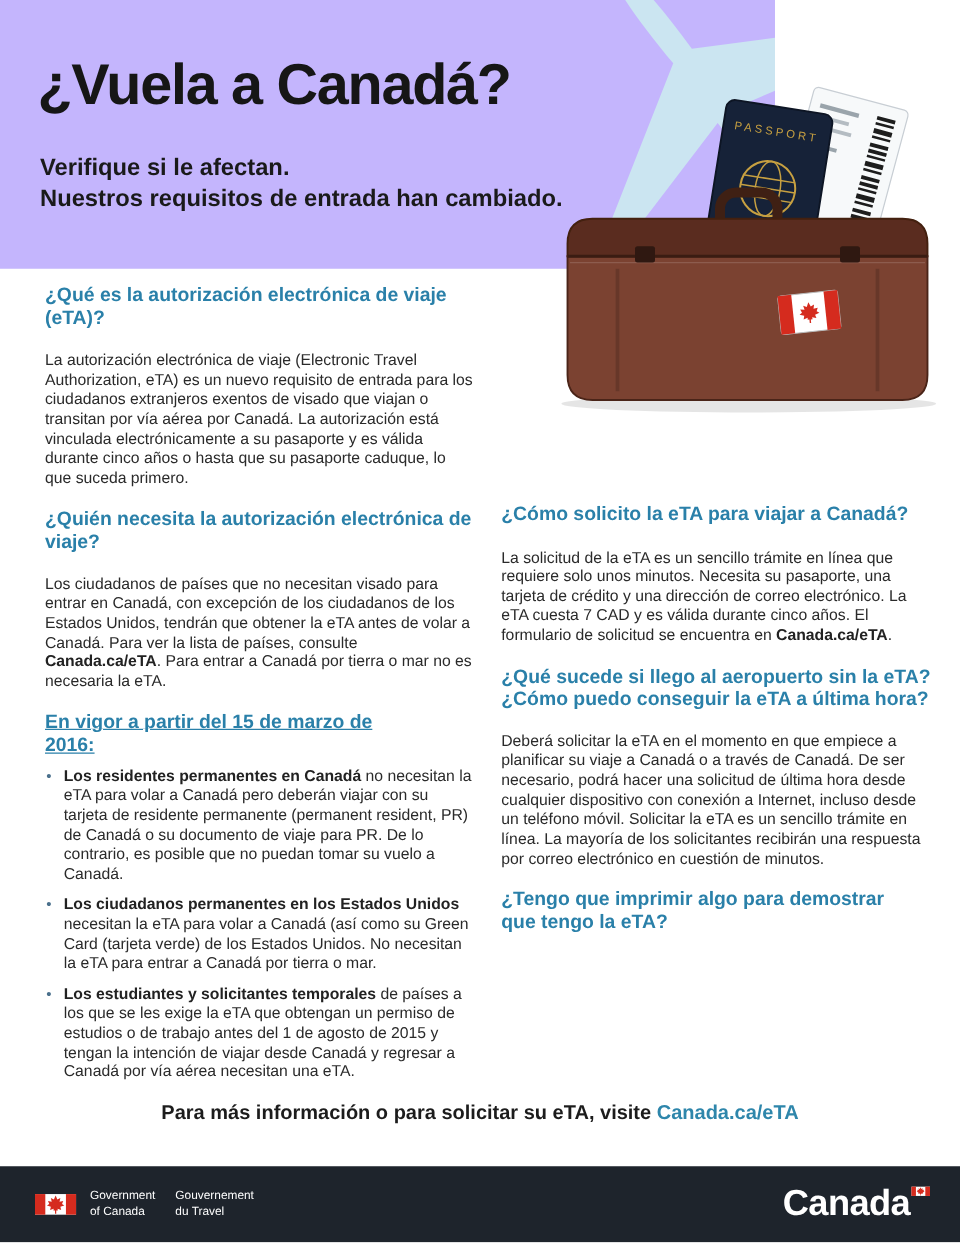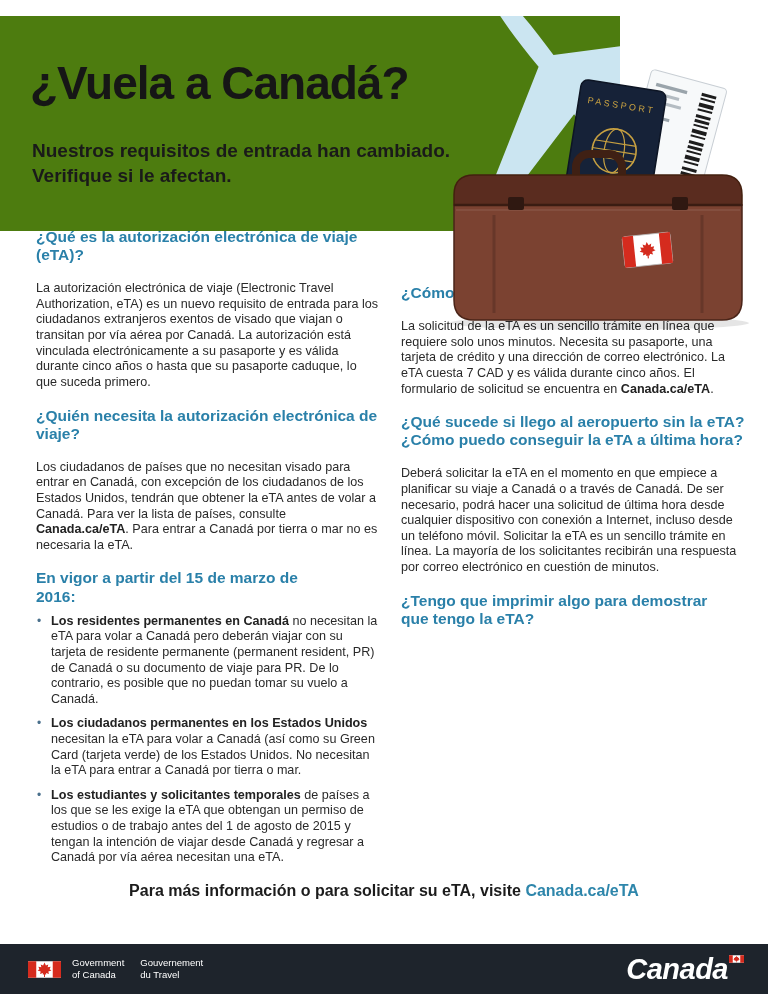--- a/index.html
+++ b/index.html
@@ -3,51 +3,51 @@
 <meta charset="utf-8">
 <style>
   html,body { margin:0; padding:0; background:#ffffff; }
   .page {
     position:relative; width:768px; height:994px; overflow:hidden;
     background:#ffffff; font-family:"Liberation Sans", sans-serif;
   }
 
   
   .header {
-    position:absolute; top:16px; left:0; width:620px; height:215px;
-    background:#4d7c0f; overflow:hidden;
+    position:absolute; top:0; left:0; width:620px; height:215px;
+    background:#c4b5fd; overflow:hidden;
   }
   .plane-svg { position:absolute; top:-14px; right:-36px; }
   .title {
     position:absolute; top:40px; left:30px; margin:0;
     font-size:46px; font-weight:bold; color:#161616; letter-spacing:-1px;
   }
   .subtitle {
     position:absolute; top:122px; left:32px;
     font-size:19px; font-weight:bold; color:#1a1a1a; line-height:1.32;
   }
 
   
   .hero { position:absolute; top:55px; right:14px; width:310px; height:290px; z-index:4; }
 
   
   .columns {
     position:absolute; top:228px; left:36px; width:712px;
-    display:flex; gap:20px;
+    display:flex; gap:20px;align-items:center;
   }
   .col-left  { width:345px; }
   .col-right { width:345px; padding-top:56px; box-sizing:border-box; }
 
   h2.sec {
     margin:16px 0 8px; font-size:15.5px; line-height:1.17;
     font-weight:bold; color:#2a80a9;
   }
   .col-left h2.sec:first-child, .col-right h2.sec:first-child { margin-top:0; }
   h2.nowrap { white-space:nowrap; }
-  h2.maxw272 { max-width:272px; }
+  h2.maxw272 { max-width:272px;text-decoration:underline; }
   h2.maxw320 { max-width:320px; }
 
   p.body-text {
     margin:17px 0 4px; font-size:12.6px; line-height:1.24; color:#2a2a2a;
   }
   p.body-text strong, li strong { font-weight:bold; color:#222222; }
 
   ul.bullets { list-style:none; margin:4px 0 0 0; padding:0; }
   ul.bullets li {
     position:relative; padding-left:15px; margin-bottom:9px;
@@ -60,48 +60,48 @@
 
   
   .cta {
     position:absolute; top:882px; left:0; width:768px; text-align:center;
     font-size:16px; font-weight:bold; color:#1c1c1c;
   }
   .cta .link { color:#2e86ab; }
 
   
   .footer-bar {
-    position:absolute; bottom:0; left:0; width:768px; height:50px;
+    position:absolute; bottom:0; left:0; width:768px; height:61px;
     background:#1e242c; box-sizing:border-box;
     display:flex; align-items:center; justify-content:space-between;
     padding:0 28px;
   }
   .fip { display:flex; align-items:center; gap:11px; }
   .fip-text { display:flex; gap:16px; color:#ffffff; font-size:9.5px; line-height:1.3; }
   .wordmark {
     position:relative; color:#ffffff; font-size:29px; font-weight:bold;
-    letter-spacing:-0.5px; padding-right:12px;font-style:italic;
+    letter-spacing:-0.5px; padding-right:12px;
   }
   .wordmark svg { position:absolute; top:2px; right:-4px; }
 </style>
 </head>
 <body>
 
 <div class="page">
 
   <header class="header">
     <svg class="plane-svg" width="330" height="230" viewBox="0 0 330 230">
       <g transform="translate(235,78) rotate(-38) scale(1.35)">
         <path fill="#cbe5f1" d="M0,-100 C7,-78 8,-50 7,-18 L92,32 L92,48 L8,26 C8,48 6,62 3,70 L30,92 L30,103 L0,94 L-30,103 L-30,92 L-3,70 C-6,62 -8,48 -8,26 L-92,48 L-92,32 L-7,-18 C-8,-50 -7,-78 0,-100 Z"></path>
       </g>
     </svg>
     <h1 class="title">¿Vuela a Canadá?</h1>
     <div class="subtitle">
+      <div>Verifique si le afectan.</div>
       <div>Nuestros requisitos de entrada han cambiado.</div>
-      <div>Verifique si le afectan.</div>
     </div>
   </header>
 
   <div class="hero">
     <svg width="310" height="290" viewBox="0 0 310 290">
 
       <g transform="translate(208,14) rotate(15)">
         <rect x="0" y="0" width="78" height="112" rx="4" fill="#f7f9fa" stroke="#c8ced4" stroke-width="1"></rect>
         <rect x="8" y="12" width="32" height="3.5" fill="#9aa4ab"></rect>
         <rect x="8" y="21" width="26" height="3" fill="#b4bcc2"></rect>

